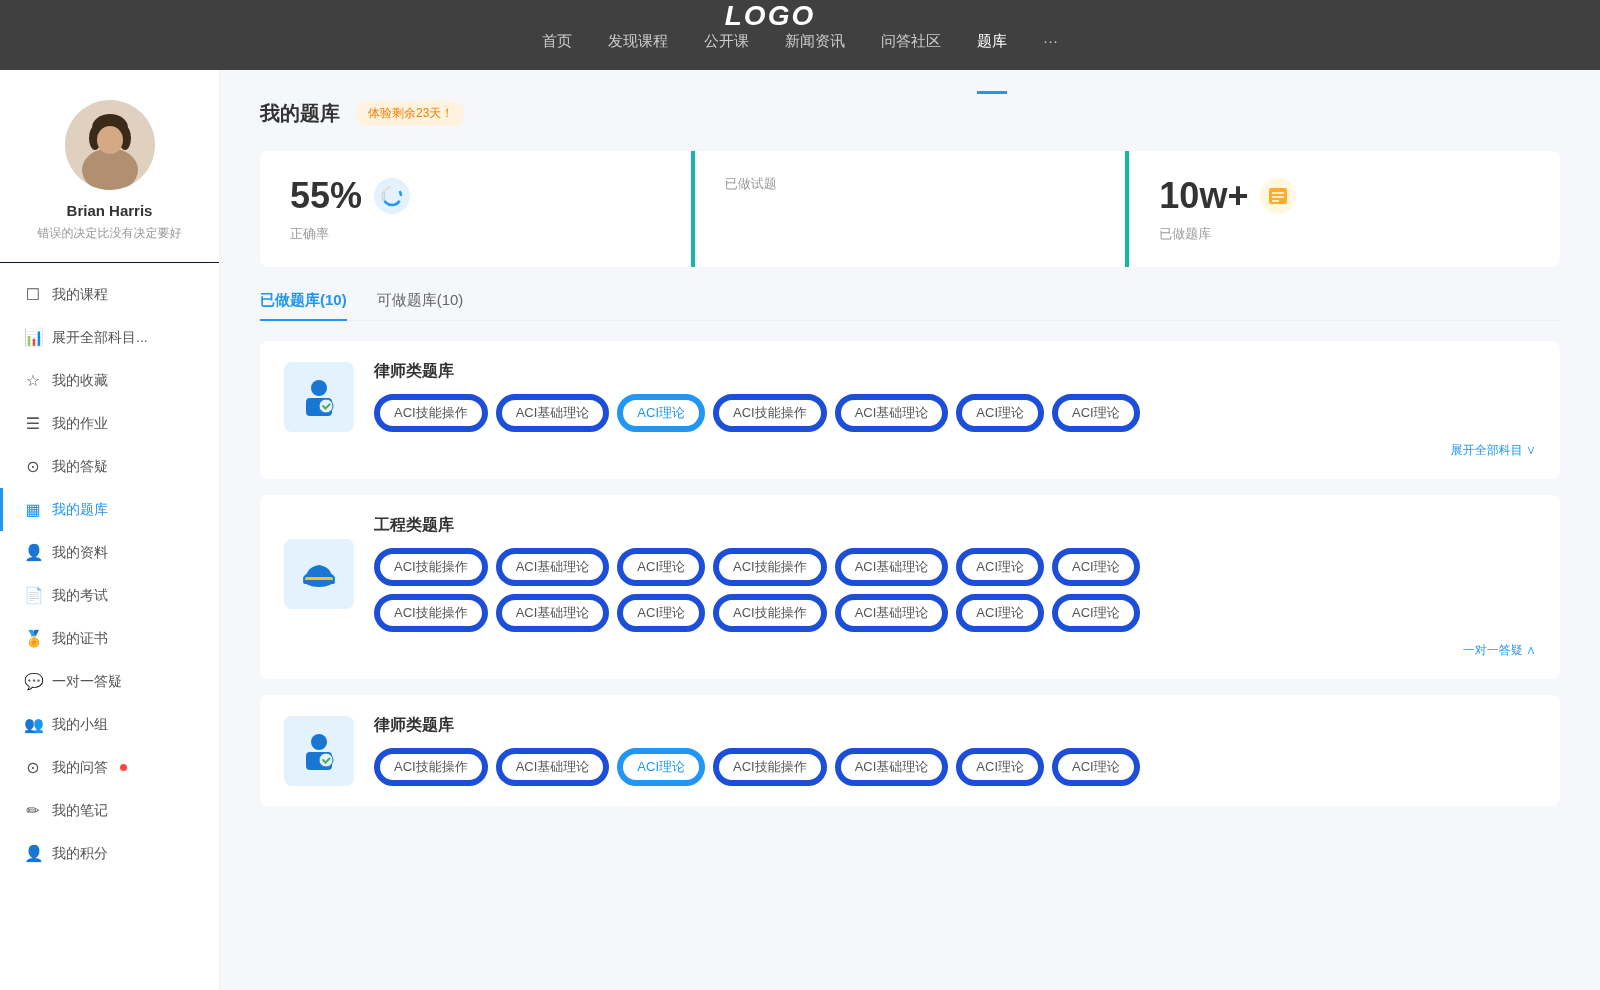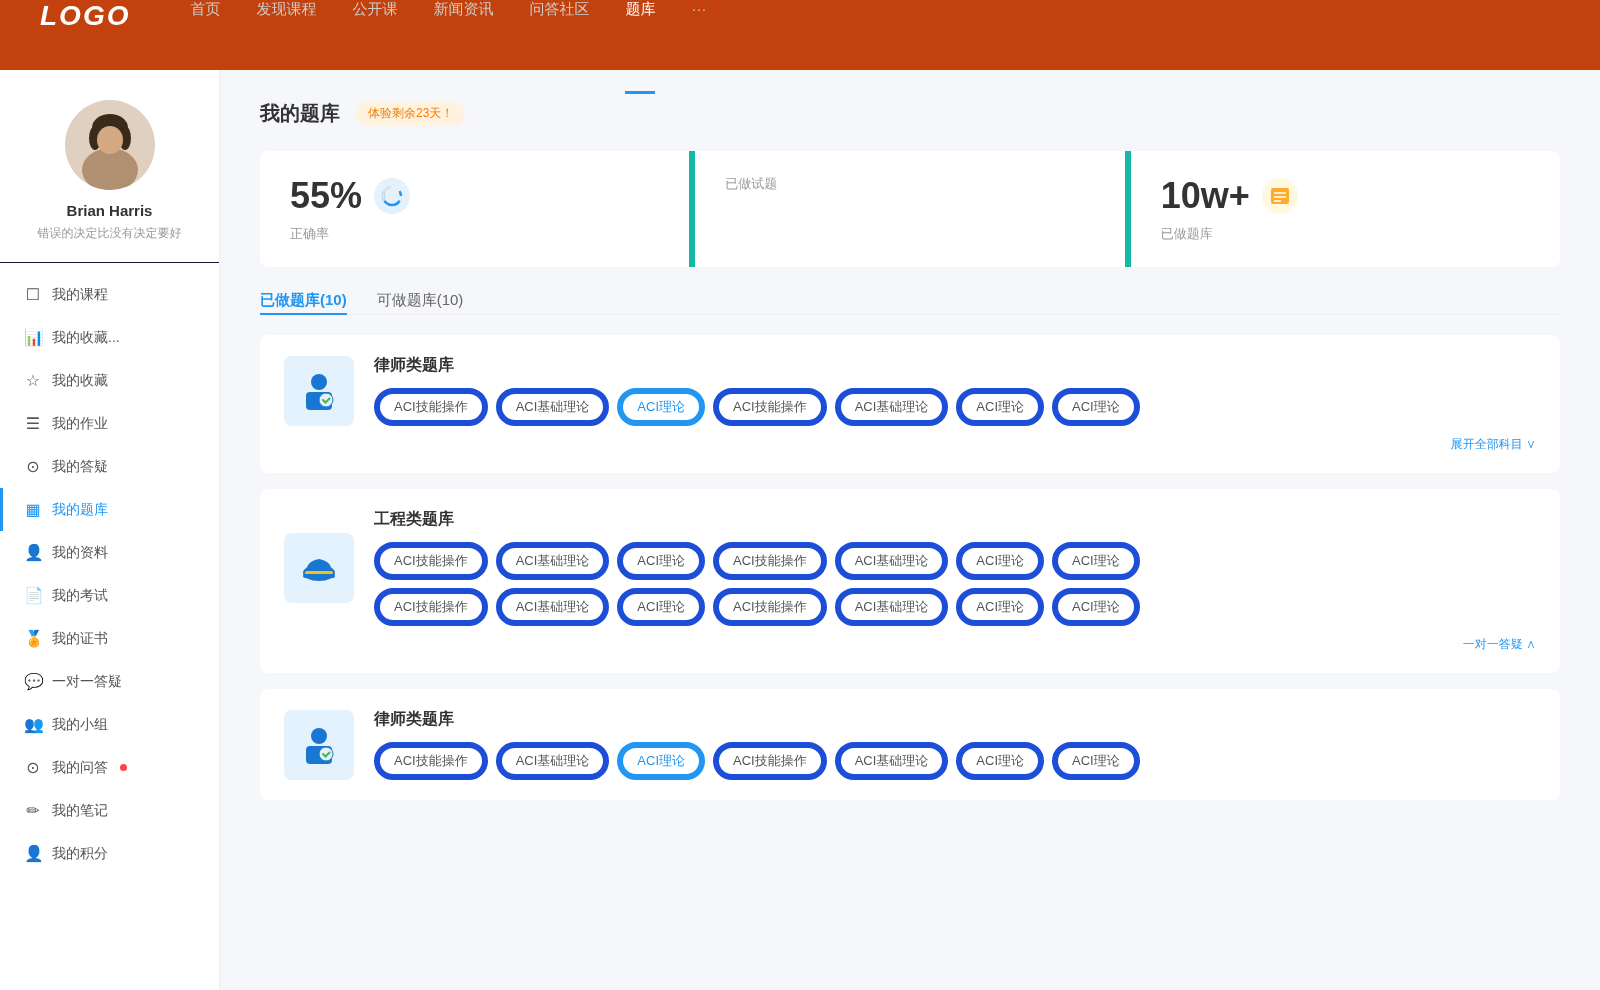--- a/index.html
+++ b/index.html
@@ -1,26 +1,28 @@
 <!DOCTYPE html>
 <html><head>
   <meta charset="utf-8">
   <style>
     * { box-sizing: border-box; margin: 0; padding: 0; }
     body { font-family: -apple-system, BlinkMacSystemFont, "PingFang SC", "Microsoft YaHei", sans-serif; background: #f0f2f5; min-height: 990px; }
 
     
     .navbar {
-      background: #c2410c;
+      background: #404040;
       height: 70px;
       display: flex;
+      align-items: center;
       padding: 0 40px;
       position: fixed;
       top: 0; left: 0; right: 0;
       z-index: 100;
+      flex-direction: column;
     }
     .navbar-logo {
       color: #fff;
       font-size: 28px;
       font-weight: bold;
       letter-spacing: 2px;
       margin-right: 60px;
       font-style: italic;
     }
     .navbar-links {
@@ -190,21 +192,21 @@
       display: flex;
       gap: 0;
       background: #fff;
       border-radius: 8px;
       margin-bottom: 24px;
       overflow: hidden;
     }
     .stat-item {
       flex: 1;
       padding: 24px 30px;
-      border-right: 6px solid #14b8a6;
+      border-right: 4px solid #14b8a6;
       display: flex;
       flex-direction: column;
     }
     .stat-item:last-child { border-right: none; }
     .stat-top {
       display: flex;
       align-items: center;
       gap: 12px;
       margin-bottom: 8px;
     }
@@ -231,21 +233,21 @@
     
     .tabs-row {
       display: flex;
       gap: 30px;
       margin-bottom: 20px;
       border-bottom: 1px solid #eee;
     }
     .tab-item {
       font-size: 15px;
       color: #666;
-      padding-bottom: 4px;
+      padding-bottom: 10px;
       cursor: pointer;
       position: relative;
     }
     .tab-item.active {
       color: #2196f3;
       font-weight: 600;
     }
     .tab-item.active::after {
       content: '';
       position: absolute;
@@ -345,21 +347,21 @@
       <div class="profile-name">Brian Harris</div>
       <div class="profile-motto">错误的决定比没有决定要好</div>
     </div>
     <div class="sidebar-menu">
       <div class="sidebar-item">
         <span class="sidebar-icon">☐</span>
         <span>我的课程</span>
       </div>
       <div class="sidebar-item">
         <span class="sidebar-icon">📊</span>
-        <span>我的收藏...</span>
+        <span>展开全部科目...</span>
       </div>
       <div class="sidebar-item">
         <span class="sidebar-icon">☆</span>
         <span>我的收藏</span>
       </div>
       <div class="sidebar-item">
         <span class="sidebar-icon">☰</span>
         <span>我的作业</span>
       </div>
       <div class="sidebar-item">

